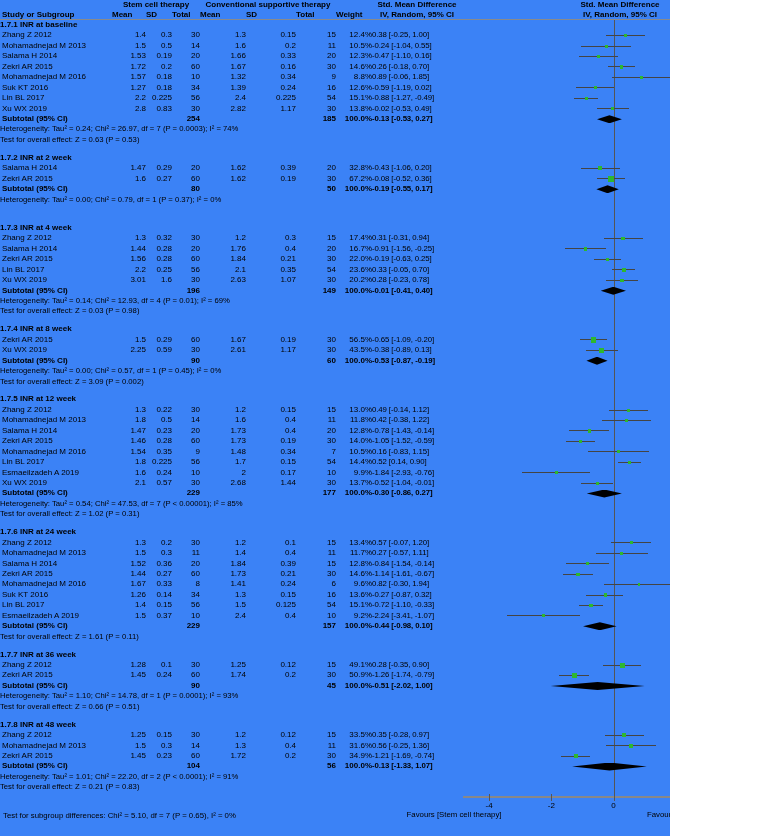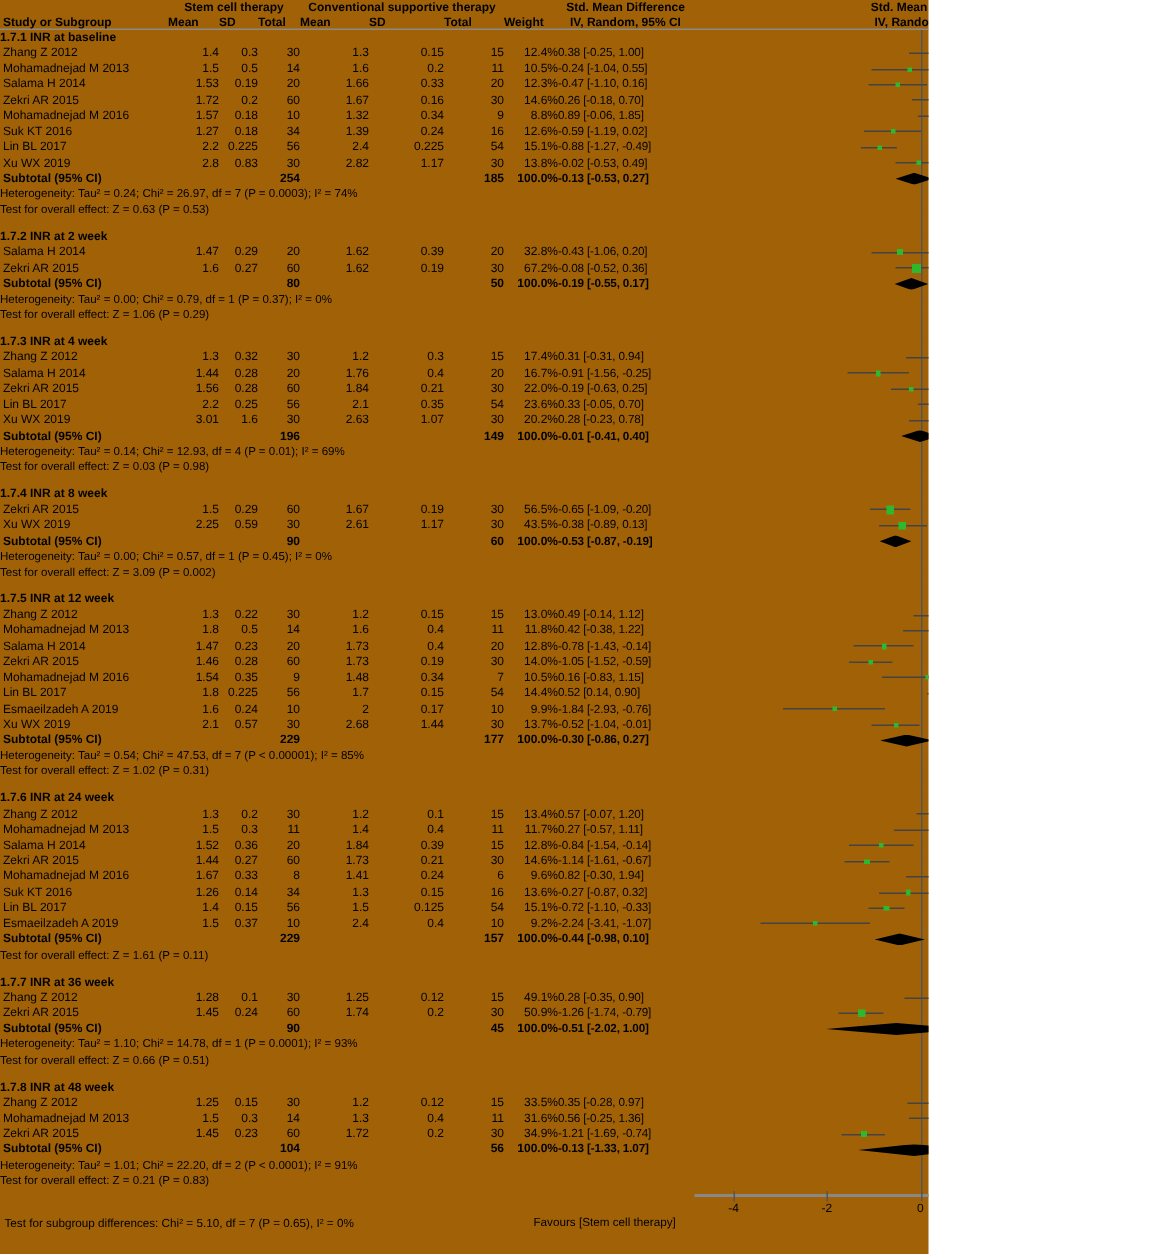--- a/index.html
+++ b/index.html
@@ -1,19 +1,19 @@
 <!DOCTYPE html>
 <html><head>
 <meta charset="utf-8">
 <style>
   html,body{margin:0;padding:0;background:#fff;}
   .fig{
     position:relative;
-    width:619px;height:836px;
-    background:#a16207;
+    width:670px;height:836px;
+    background:#3b82f6;
     font-family:"Liberation Sans","DejaVu Sans",sans-serif;
     font-size:8px;color:#000;
     overflow:hidden;
     --rh:10.45px;
     --green:#2eb82e;
     --plotLeft:462px;
     --zeroX:613.5px;
   }
   
   .hdr{border-bottom:1.5px solid #8a8a8a;}
@@ -308,23 +308,20 @@
           <div class="diamond" style="left: 134.395px; width: 22.392px; height: 8px; top: 1.225px;"></div>
         </div>
       </div>
       <div class="row">
         <div class="cols">
           <div class="cell full note">Heterogeneity: Tau² = 0.00; Chi² = 0.79, df = 1 (P = 0.37); I² = 0%</div>
         </div>
         <div class="plot-cell"></div>
       </div>
       <div class="row">
-        <div class="cols">
-          <div class="cell full note">Test for overall effect: Z = 1.06 (P = 0.29)</div>
-        </div>
         <div class="plot-cell"></div>
       </div>
       <div class="gap"></div>
       <div class="row">
         <div class="cols">
           <div class="cell full bold">1.7.3 INR at 4 week</div>
         </div>
         <div class="plot-cell"></div>
       </div>
       <div class="row">

